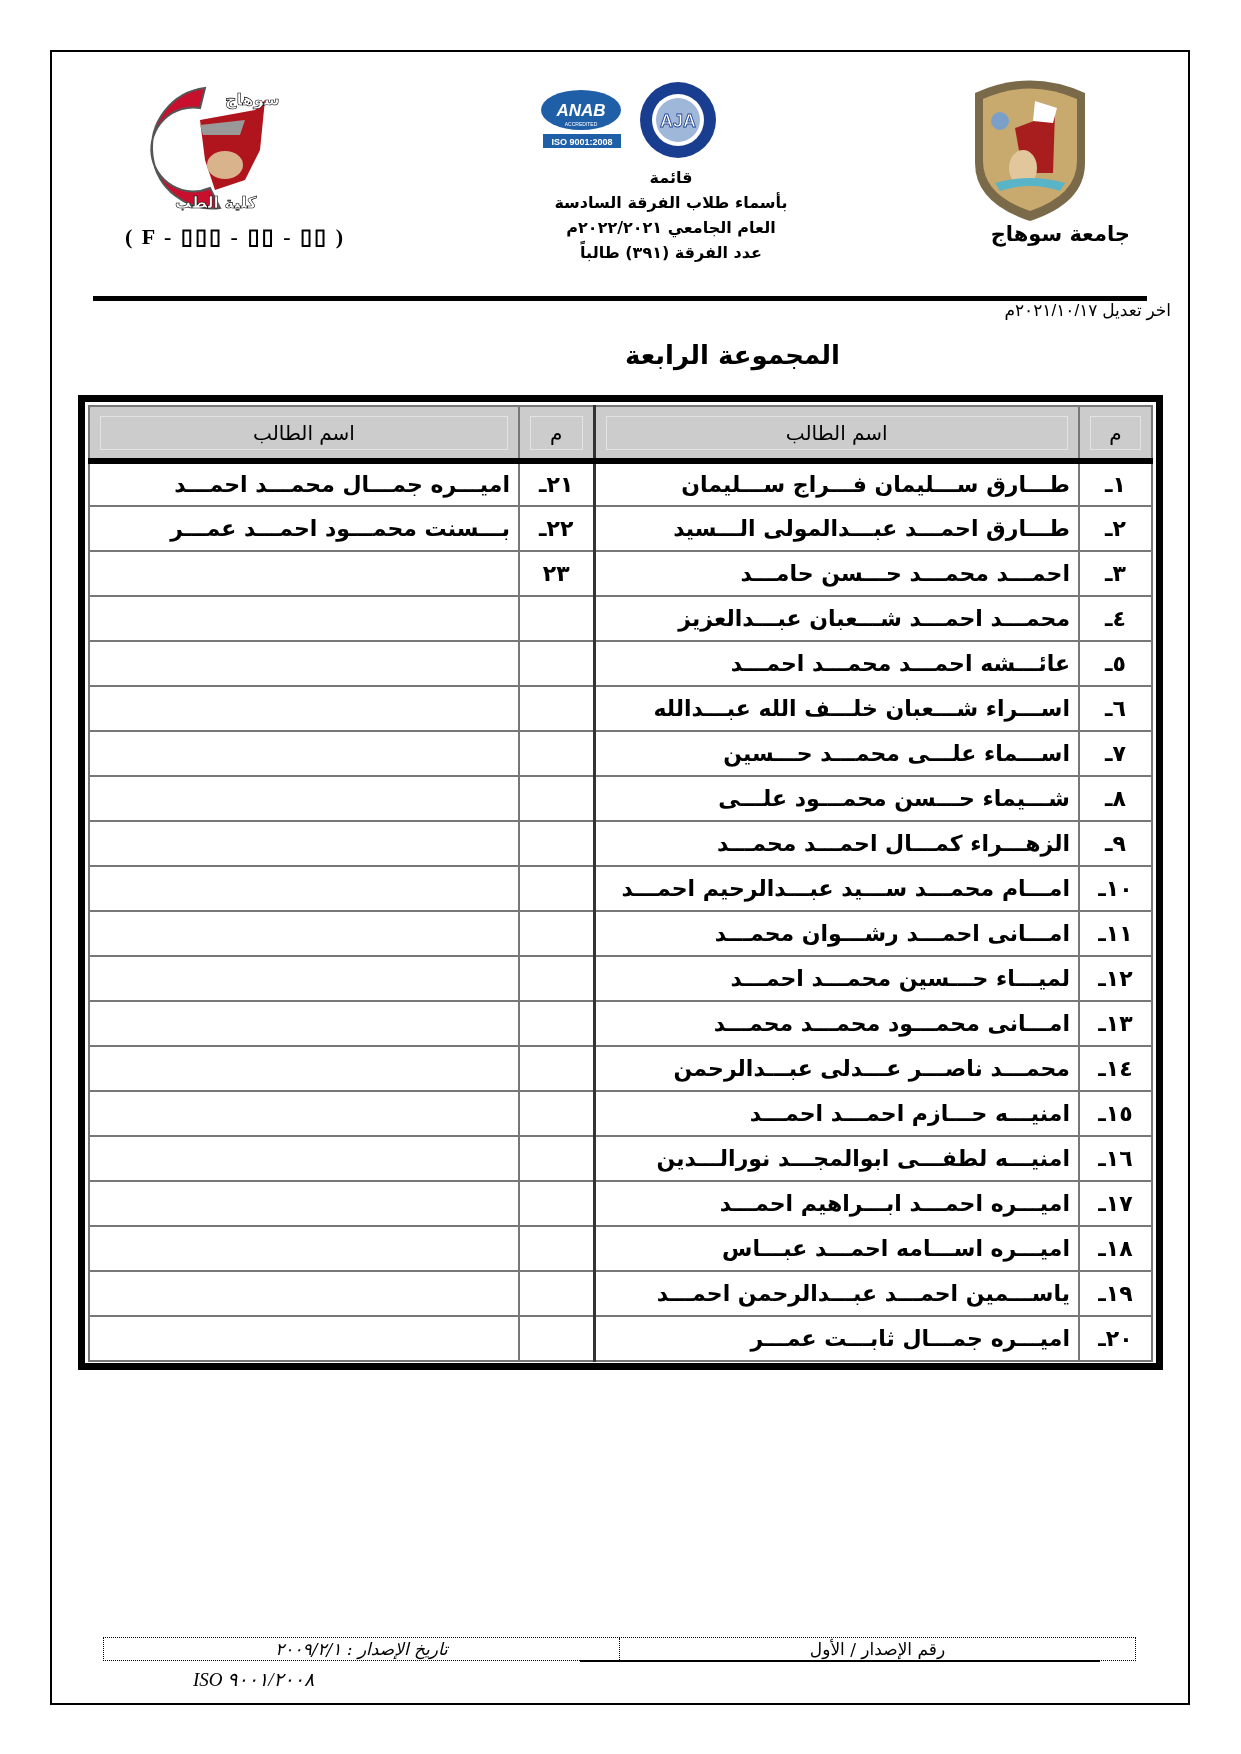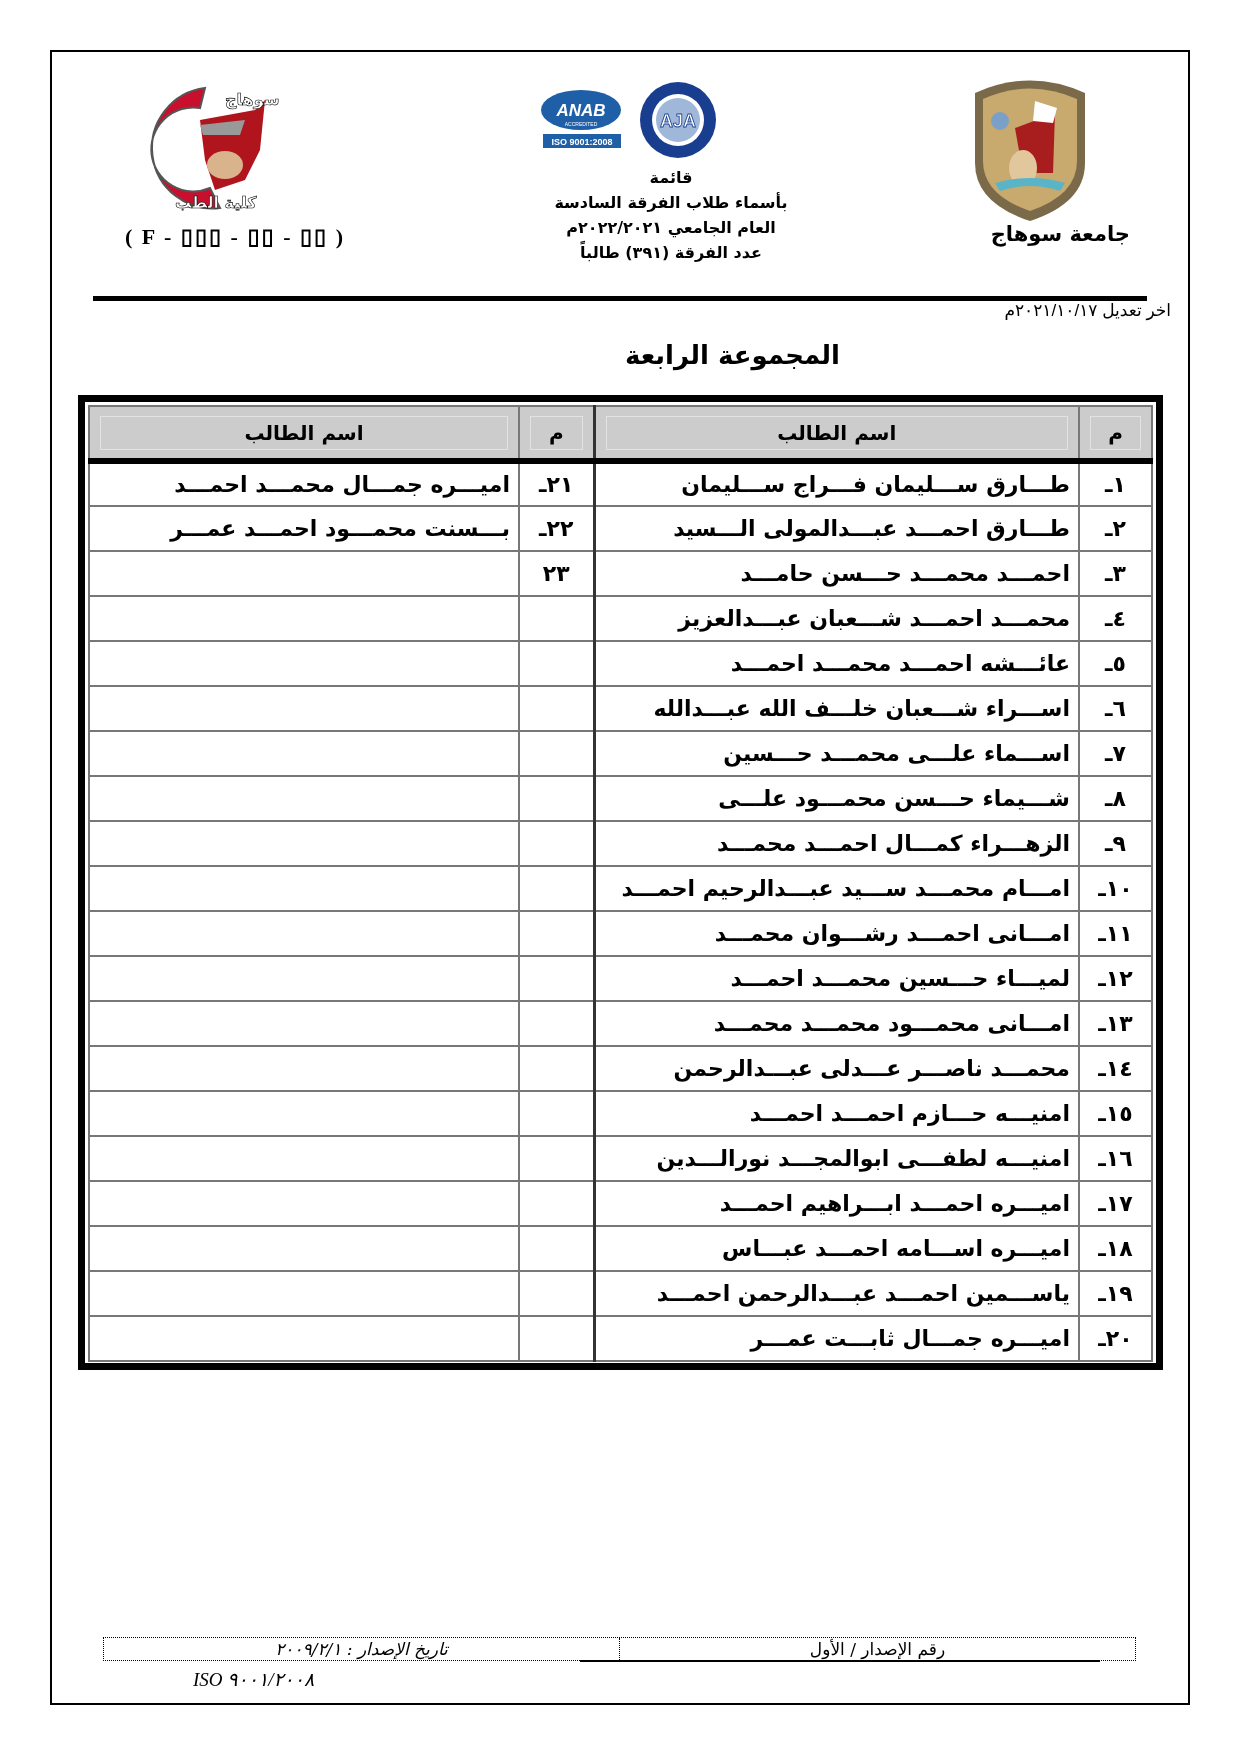--- a/index.html
+++ b/index.html
@@ -27,21 +27,21 @@
   .tbl-wrap {
     position: absolute; left: 78px; top: 395px; width: 1085px; height: 975px;
     border: 7px solid #000; padding: 3px; background: #fff;
   }
   table.roster {
     width: 100%; border-collapse: collapse; direction: rtl; table-layout: fixed;
     border: 1px solid #777;
   }
   table.roster th, table.roster td { border: 2px solid #777; }
   table.roster th {
-    background: #cccccc; height: 55px; font-size: 20px; font-weight: bold;
+    background: #cccccc; height: 55px; font-size: 20px; font-weight: normal;
     border-bottom: 6px solid #000; position: relative;
   }
   table.roster th .inner { display: block; margin: 0 10px; border: 1px solid #e3e3e3; height: 34px; line-height: 32px; }
   .col-num { width: 73px; }
   .col-name { width: 430px; }
   .col-num2 { width: 75px; }
   .sep-left { border-left: 3px solid #333 !important; }
   table.roster td { height: 45px; font-size: 22px; font-weight: bold; padding: 0 8px; white-space: nowrap; overflow: hidden; }
   td.num { text-align: center; font-size: 22px; }
   td.name { text-align: right; letter-spacing: 1px; }

